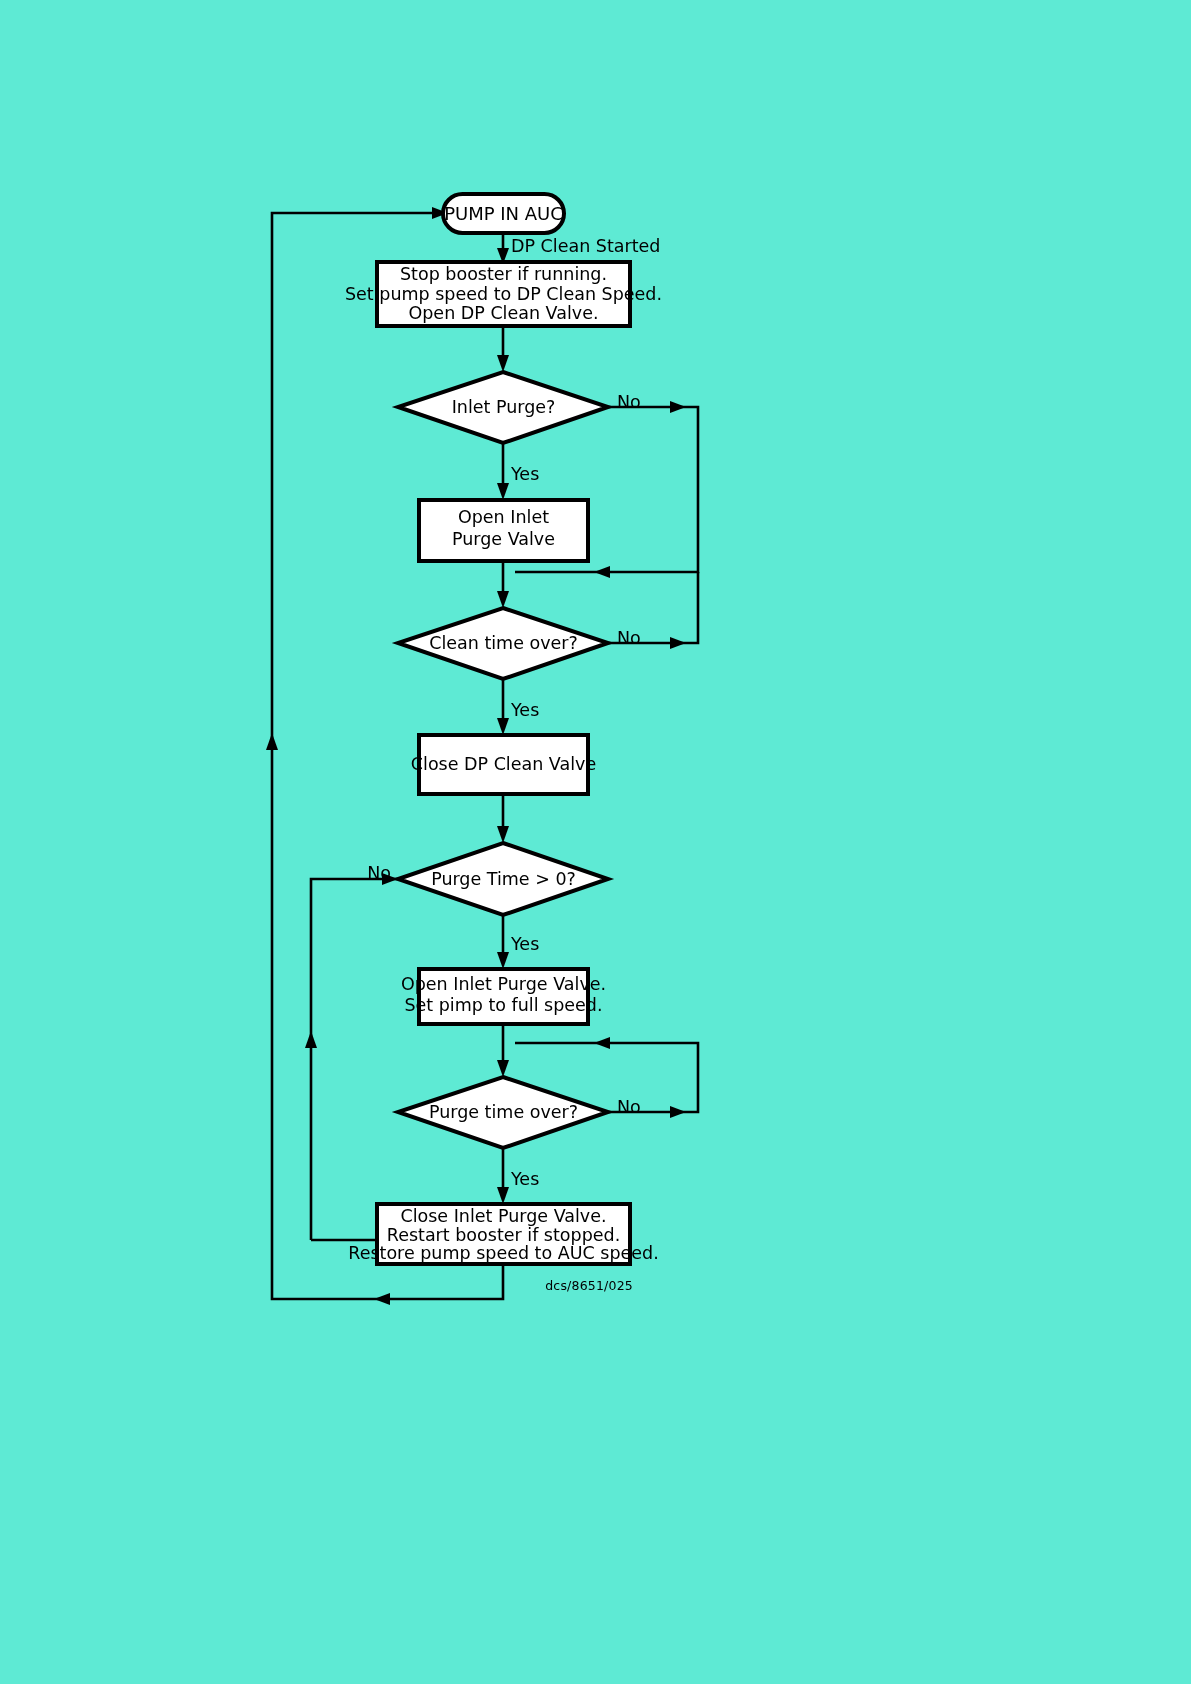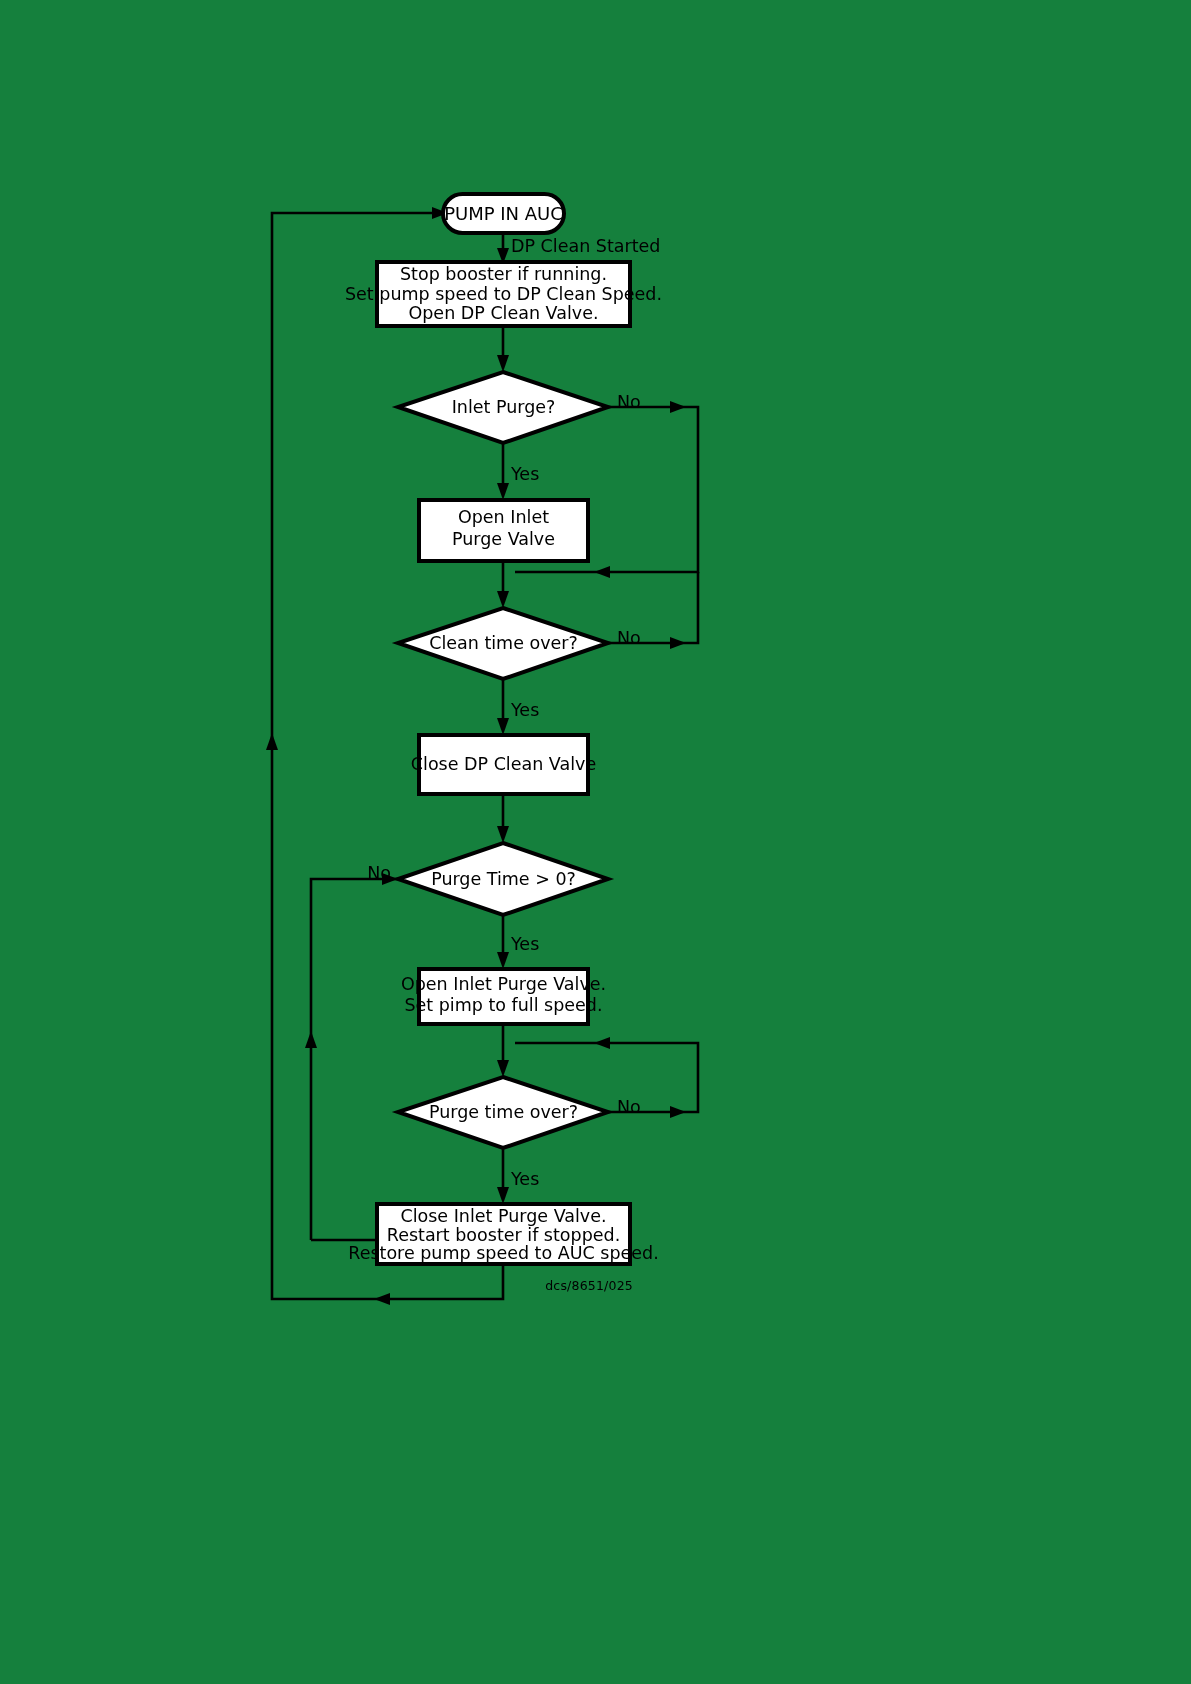--- a/index.html
+++ b/index.html
@@ -8,21 +8,21 @@
     padding: 0;
     background: #ffffff;
   }
   body {
     font-family: "DejaVu Sans", sans-serif;
   }
   #page {
     position: relative;
     width: 1191px;
     height: 1684px;
-    background: #15803d;
+    background: #5eead4;
     overflow: hidden;
   }
   #flow-svg {
     position: absolute;
     left: 0;
     top: 0;
     width: 1191px;
     height: 1684px;
   }
   .node-shape {

